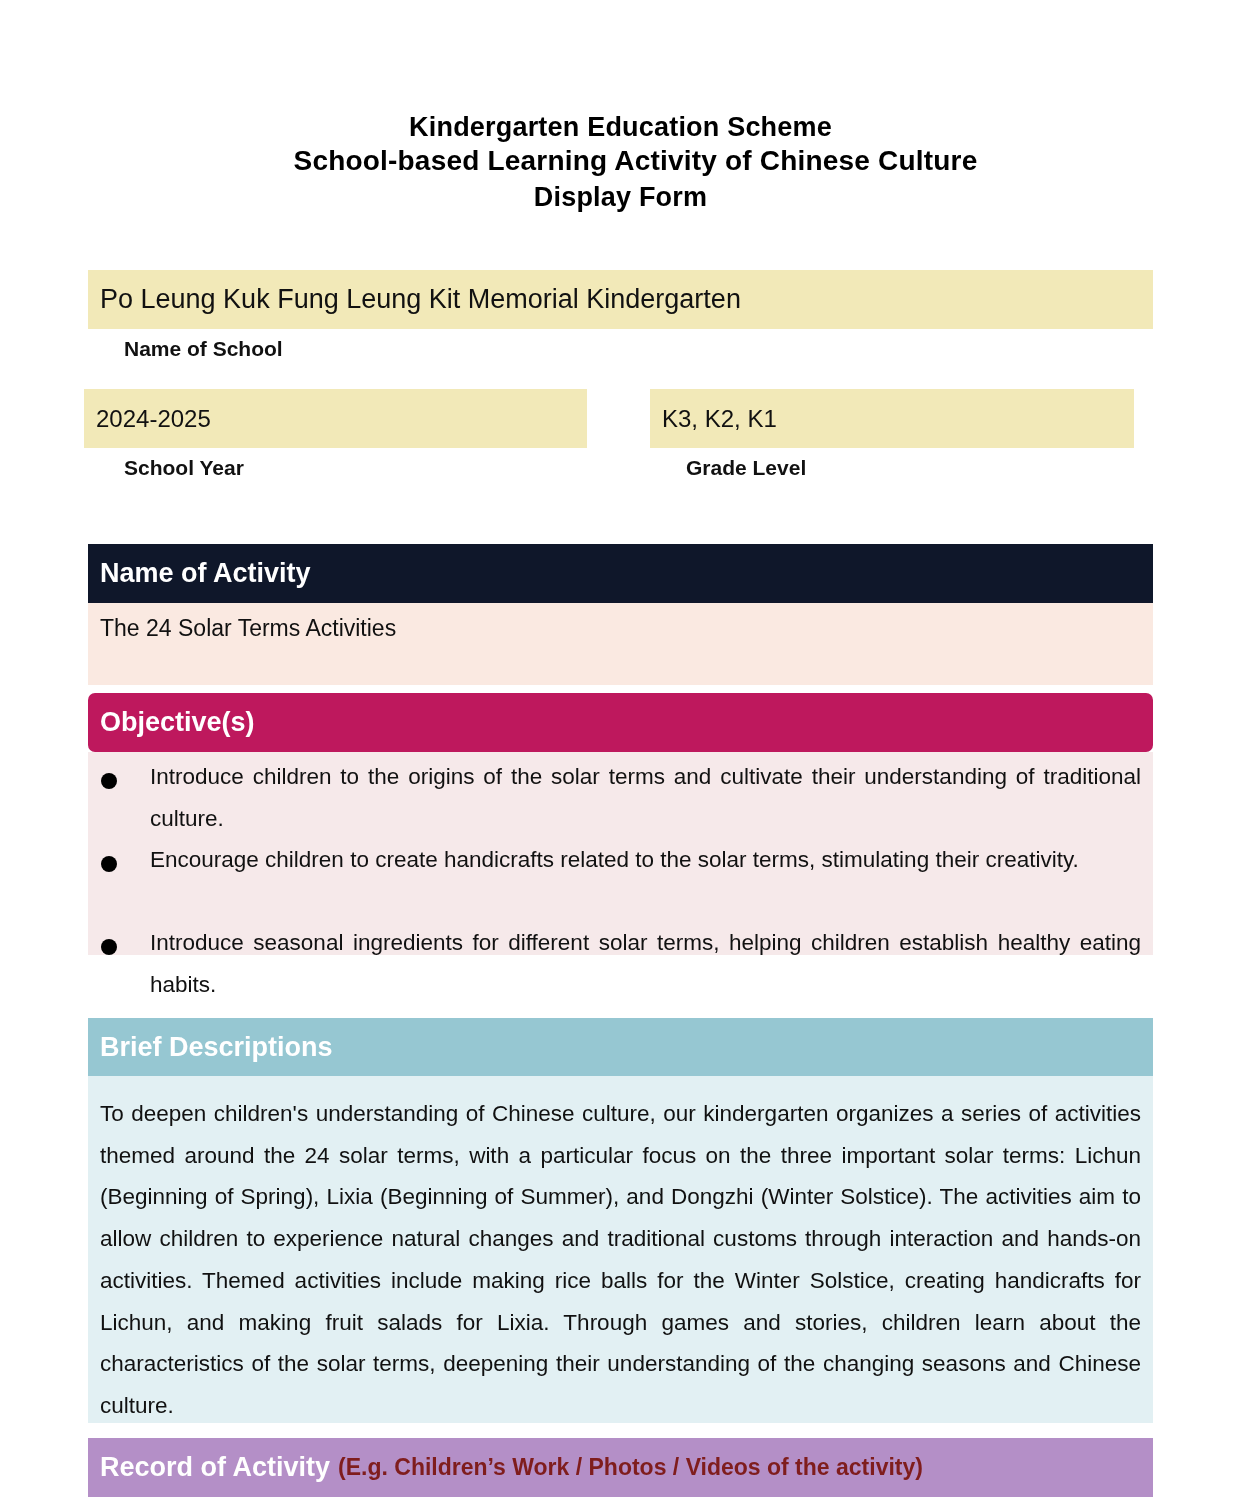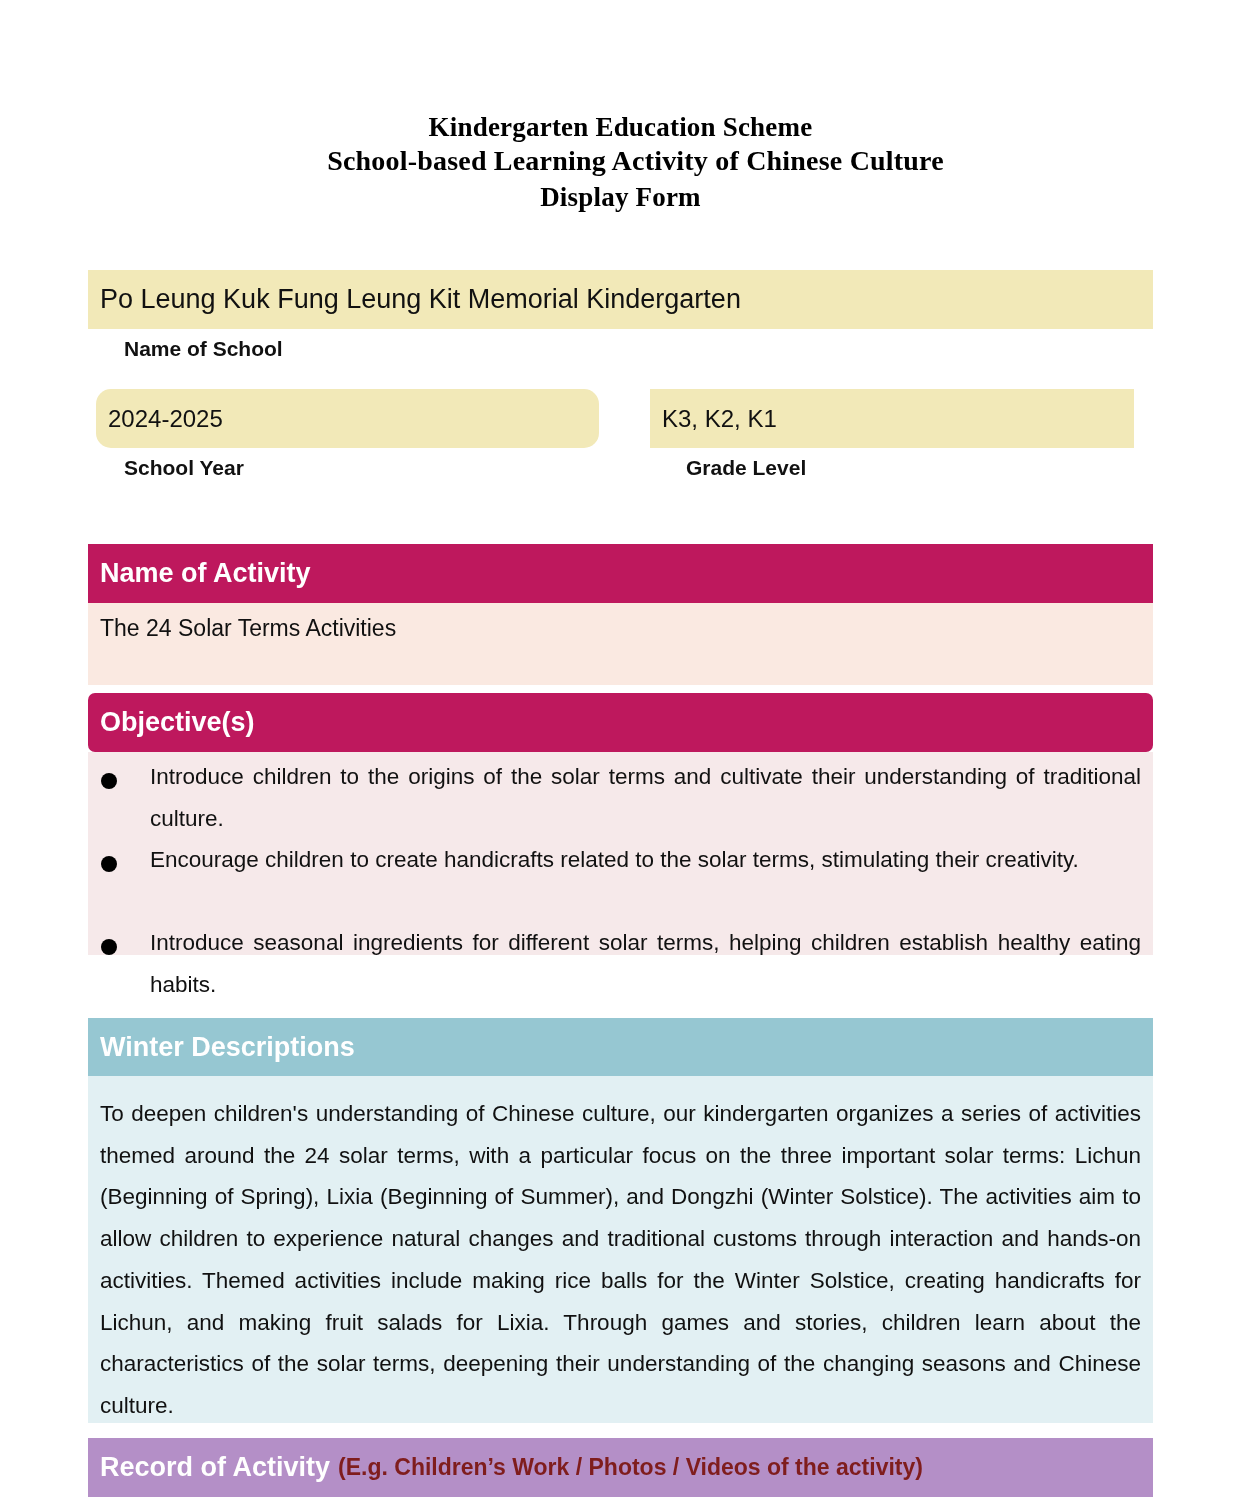--- a/index.html
+++ b/index.html
@@ -1,19 +1,19 @@
 <!DOCTYPE html>
 <html><head>
 <meta charset="utf-8">
 <style>
   html, body { margin: 0; padding: 0; background: #ffffff; }
   body { width: 1241px; height: 1503px; position: relative; overflow: hidden;
          font-family: "Liberation Sans", sans-serif; color: #111; }
   .title-block { position: absolute; top: 110px; left: 0; width: 1241px; text-align: center; }
-  .title-line { font-weight: bold; font-size: 27px; line-height: 34px; color: #000; letter-spacing: 0.2px; font-family: Liberation Serif, serif; }
+  .title-line { font-weight: bold; font-size: 27px; line-height: 34px; color: #000; letter-spacing: 0.2px; }
   .title-line.l2 { font-size: 28px; padding-left: 30px; }
   .field-box { position: absolute; background: #f2e9b8; height: 59px; box-sizing: border-box;
                padding-left: 12px; display: flex; align-items: center; }
   .field-value { font-size: 24px; color: #111; }
   .field-value.big { font-size: 27px; }
   .field-label { position: absolute; font-weight: bold; font-size: 21px; color: #111; margin-left: 24px; }
   .section-header { position: absolute; left: 88px; width: 1065px; height: 59px; box-sizing: border-box;
                     padding-left: 12px; display: flex; align-items: center; }
   .section-title { font-weight: bold; font-size: 27px; color: #ffffff; }
   .section-sub { font-weight: bold; font-size: 23px; color: #7f1d1d; margin-left: 8px; }
@@ -34,31 +34,31 @@
   <div class="title-line">Kindergarten Education Scheme</div>
   <div class="title-line l2">School-based Learning Activity of Chinese Culture</div>
   <div class="title-line" style="margin-top:2px;">Display Form</div>
 </div>
 
 <div class="field-box" style="top:270px; left:88px; width:1065px;">
   <span class="field-value big">Po Leung Kuk Fung Leung Kit Memorial Kindergarten</span>
 </div>
 <div class="field-label" style="top:337px; left:100px;">Name of School</div>
 
-<div class="field-box" style="top:389px; left:96px; width:503px;border-radius:15px;">
+<div class="field-box" style="top:389px; left:84px; width:503px;">
   <span class="field-value">2024-2025</span>
 </div>
 <div class="field-label" style="top:456px; left:100px;">School Year</div>
 
 <div class="field-box" style="top:389px; left:650px; width:484px;">
   <span class="field-value">K3, K2, K1</span>
 </div>
 <div class="field-label" style="top:456px; left:662px;">Grade Level</div>
 
-<div class="section-header" style="top:544px; background:#be185d;align-items:center;">
+<div class="section-header" style="top:544px; background:#0f172a;align-items:center;">
   <span class="section-title">Name of Activity</span>
 </div>
 <div class="section-body activity-body">
   <span>The 24 Solar Terms Activities</span>
 </div>
 
 <div class="section-header" style="top:693px; background:#be185d;border-radius:7px;">
   <span class="section-title">Objective(s)</span>
 </div>
 <div class="section-body obj-body">
@@ -70,21 +70,21 @@
     <span class="bullet" style="top:17px;"></span>
     <div class="obj-text">Encourage children to create handicrafts related to the solar terms, stimulating their creativity.</div>
   </div>
   <div class="obj-item" style="top:170px;">
     <span class="bullet" style="top:17px;"></span>
     <div class="obj-text">Introduce seasonal ingredients for different solar terms, helping children establish healthy eating habits.</div>
   </div>
 </div>
 
 <div class="section-header" style="top:1018px; background:#96c7d2;">
-  <span class="section-title">Winter Descriptions</span>
+  <span class="section-title">Brief Descriptions</span>
 </div>
 <div class="section-body desc-body">
   <div>To deepen children's understanding of Chinese culture, our kindergarten organizes a series of activities themed around the 24 solar terms, with a particular focus on the three important solar terms: Lichun (Beginning of Spring), Lixia (Beginning of Summer), and Dongzhi (Winter Solstice). The activities aim to allow children to experience natural changes and traditional customs through interaction and hands-on activities. Themed activities include making rice balls for the Winter Solstice, creating handicrafts for Lichun, and making fruit salads for Lixia. Through games and stories, children learn about the characteristics of the solar terms, deepening their understanding of the changing seasons and Chinese culture.</div>
 </div>
 
 <div class="section-header" style="top:1438px; background:#b48fc7;">
   <span class="section-title">Record of Activity</span>
   <span class="section-sub">(E.g. Children’s Work / Photos / Videos of the activity)</span>
 </div>
 

